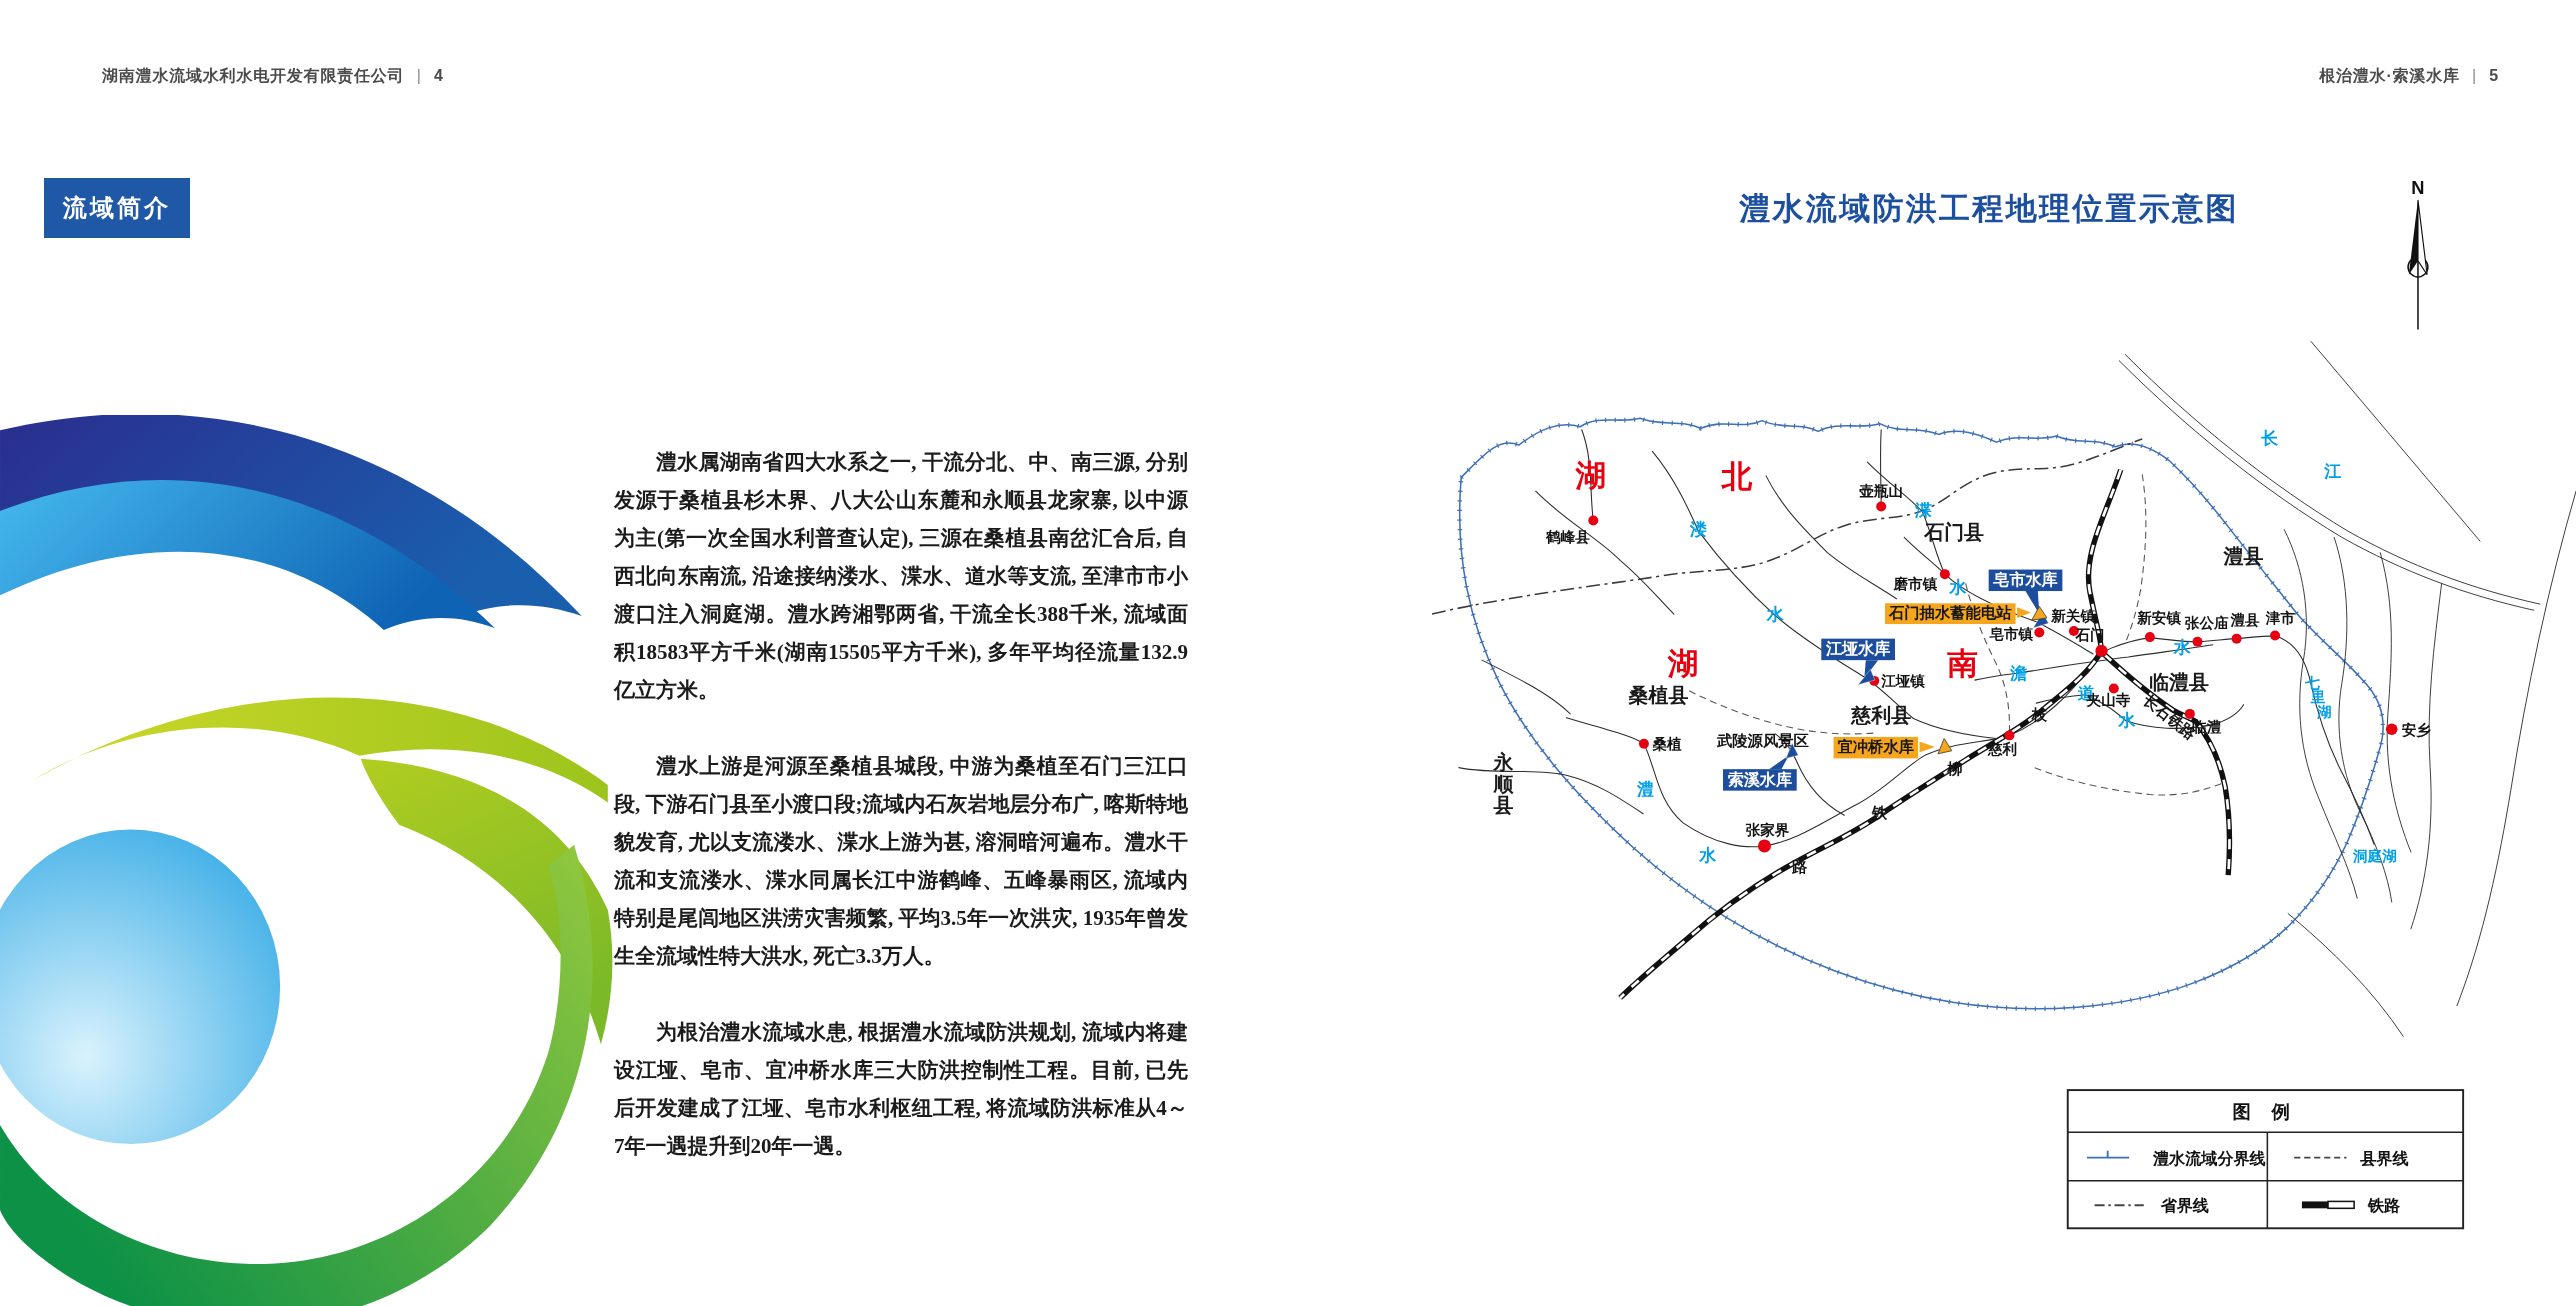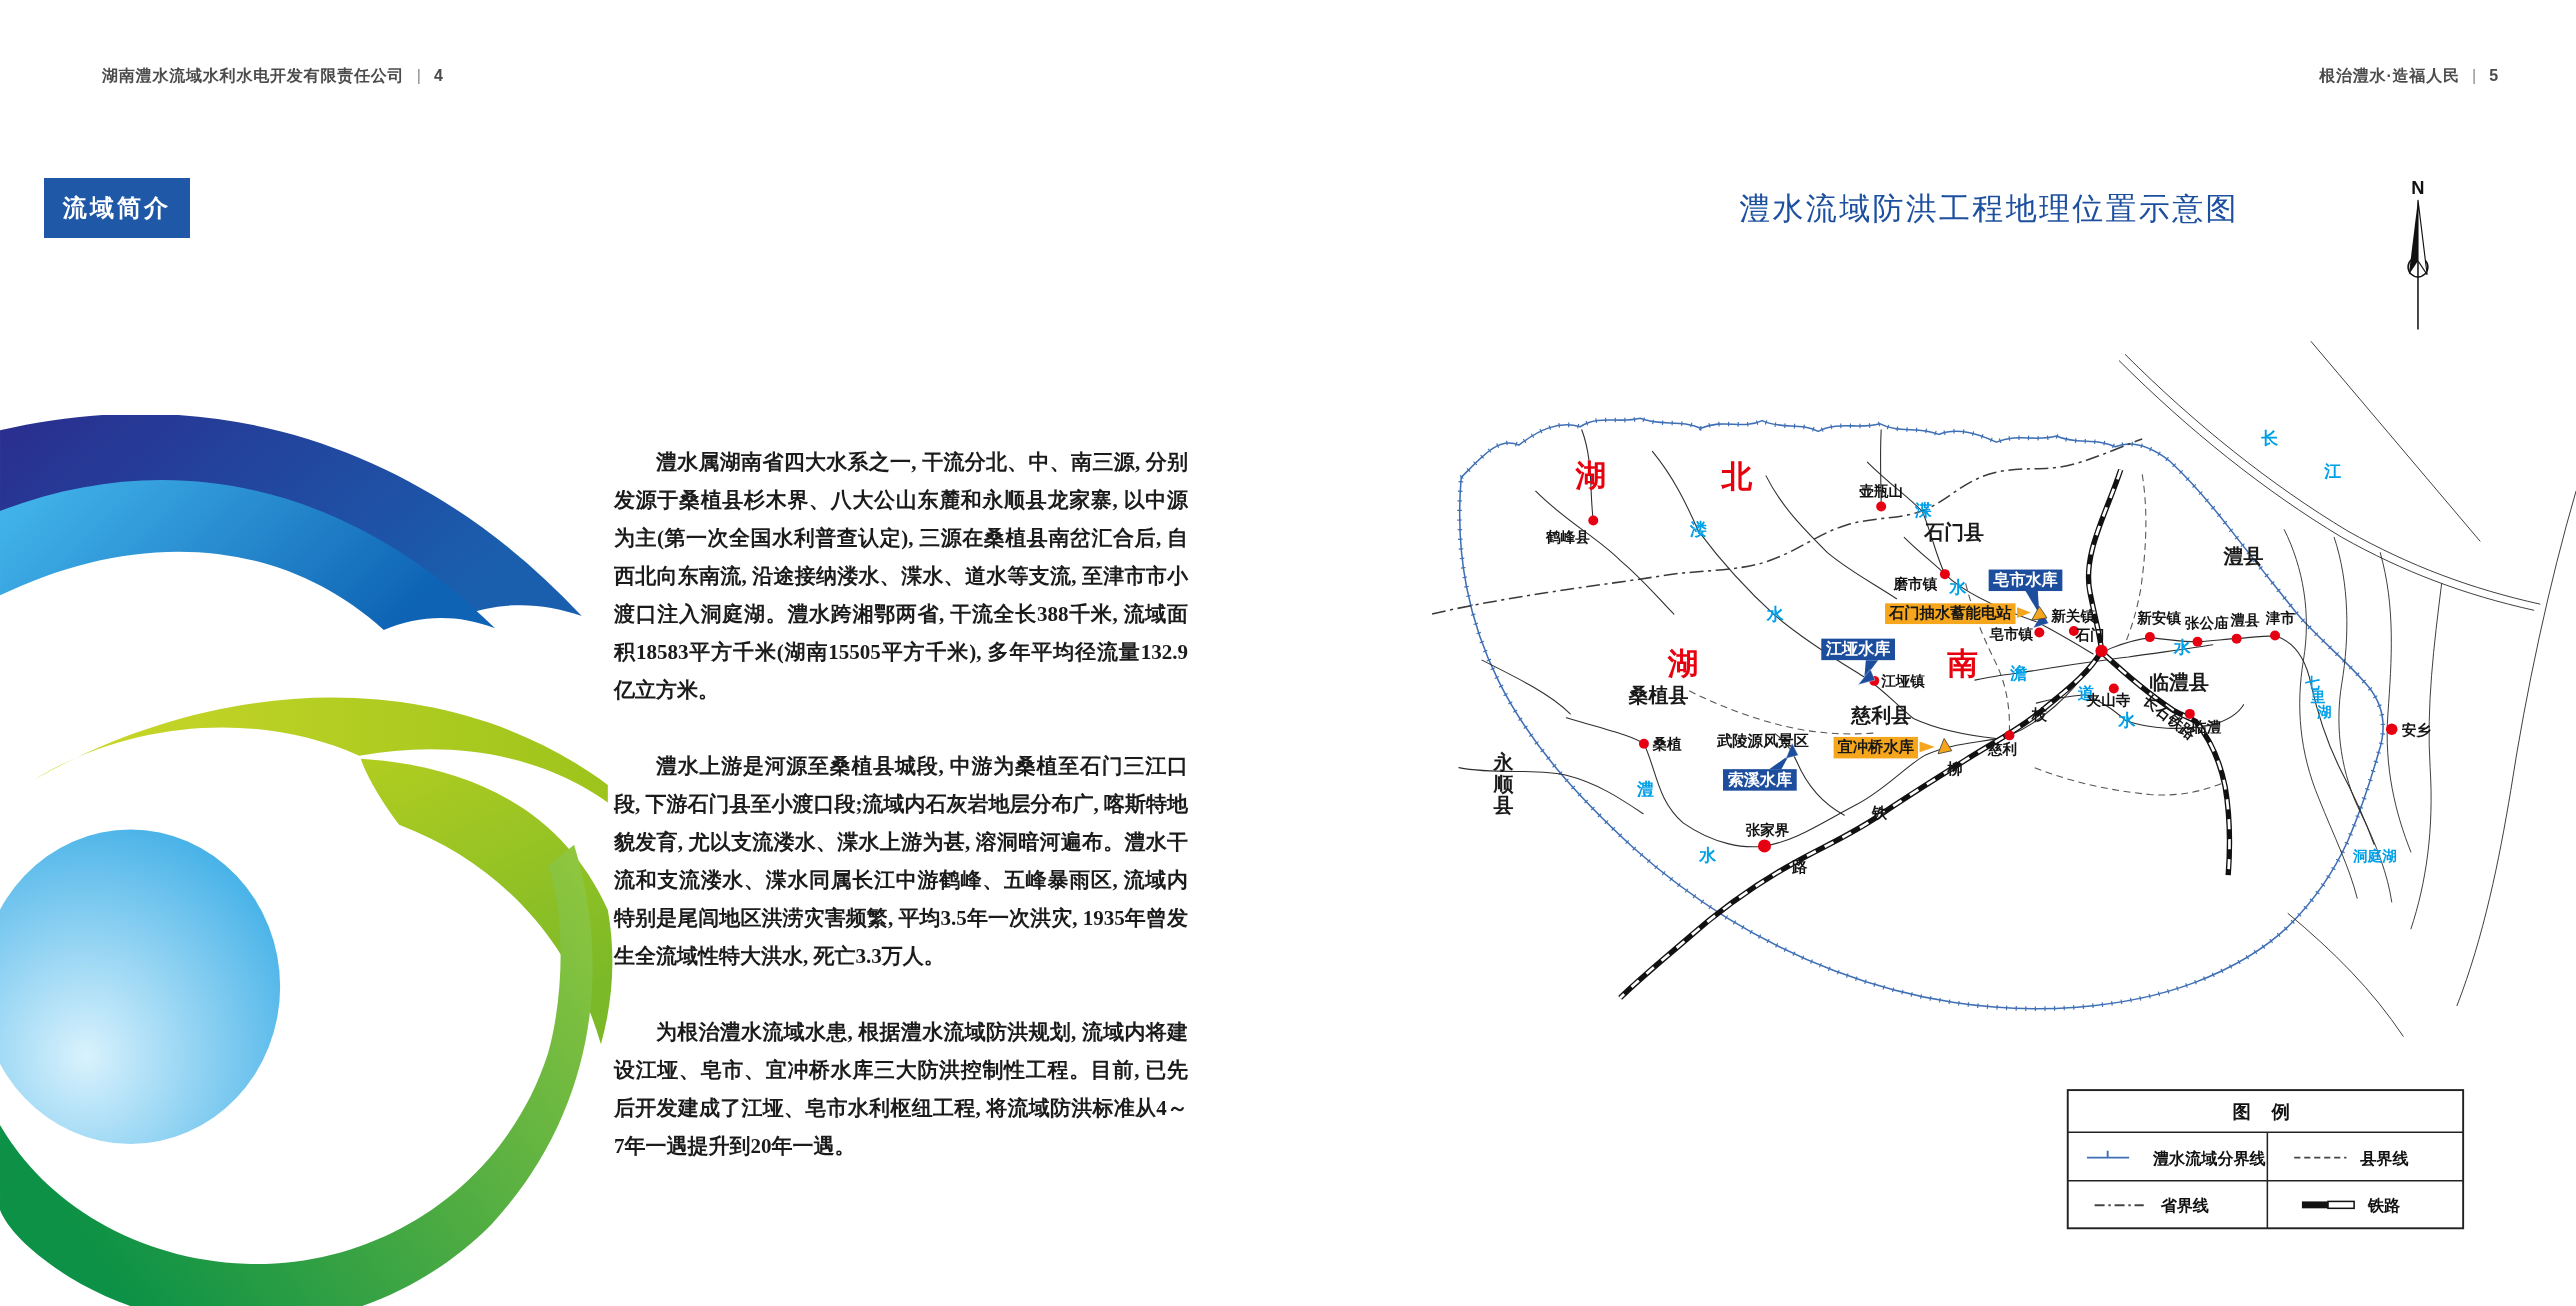--- a/index.html
+++ b/index.html
@@ -10,21 +10,21 @@
   .hdr-right{right:77px;text-align:right;}
   .hdr .sep{color:#8a8a8a;font-weight:400;margin:0 12.3px;}
   .section-badge{position:absolute;left:44px;top:178px;width:146px;height:60px;background:#1e58a6;
         color:#ffffff;font-size:24px;font-weight:700;display:flex;align-items:center;justify-content:center;
         letter-spacing:3.1px;}
   .body-text{position:absolute;left:614px;top:427px;width:574px;
         font-family:"Liberation Serif",serif;font-size:21px;line-height:38px;font-weight:700;
         color:#1b1b1b;text-align:justify;}
   .body-text p{margin:16px 0 38px 0;text-indent:2em;}
   .map-title{position:absolute;left:1682px;top:188px;width:614px;text-align:center;
-        font-size:31px;font-weight:400;color:#1c4f9e;letter-spacing:2.3px;}
+        font-size:31px;font-weight:700;color:#1c4f9e;letter-spacing:2.3px;}
   svg text{font-family:"Liberation Sans",sans-serif;}
   .t-county{font:700 26px "Liberation Sans",sans-serif;fill:#1a1a1a;}
   .t-prov{font:700 40px "Liberation Sans",sans-serif;fill:#e8000f;}
   .t-river{font:700 22px "Liberation Sans",sans-serif;fill:#00a0e9;}
   .t-lake{font:700 19px "Liberation Sans",sans-serif;fill:#00a0e9;}
   .t-rail{font:700 20px "Liberation Sans",sans-serif;fill:#141414;}
   .t-city{font:700 19px "Liberation Sans",sans-serif;fill:#141414;}
   .t-scenic{font:700 20px "Liberation Sans",sans-serif;fill:#141414;}
   .dot{fill:#e60012;}
   .river-line{fill:none;stroke:#2e2e2e;stroke-width:1.4;stroke-linecap:round;}
@@ -55,21 +55,21 @@
 </style>
 </head>
 <body>
 
 <div id="page">
 
   <div class="hdr hdr-left">
     <span>湖南澧水流域水利水电开发有限责任公司</span><span class="sep">|</span><span>4</span>
   </div>
   <div class="hdr hdr-right">
-    <span>根治澧水·造福人民</span><span class="sep">|</span><span>5</span>
+    <span>根治澧水·索溪水库</span><span class="sep">|</span><span>5</span>
   </div>
 
   <div class="section-badge">
     <span>流域简介</span>
   </div>
 
   <div class="body-text">
     <p>澧水属湖南省四大水系之一, 干流分北、中、南三源, 分别发源于桑植县杉木界、八大公山东麓和永顺县龙家寨, 以中源为主(第一次全国水利普查认定), 三源在桑植县南岔汇合后, 自西北向东南流, 沿途接纳溇水、渫水、道水等支流, 至津市市小渡口注入洞庭湖。澧水跨湘鄂两省, 干流全长388千米, 流域面积18583平方千米(湖南15505平方千米), 多年平均径流量132.9亿立方米。</p>
     <p>澧水上游是河源至桑植县城段, 中游为桑植至石门三江口段, 下游石门县至小渡口段;流域内石灰岩地层分布广, 喀斯特地貌发育, 尤以支流溇水、渫水上游为甚, 溶洞暗河遍布。澧水干流和支流溇水、渫水同属长江中游鹤峰、五峰暴雨区, 流域内特别是尾闾地区洪涝灾害频繁, 平均3.5年一次洪灾, 1935年曾发生全流域性特大洪水, 死亡3.3万人。</p>
     <p>为根治澧水流域水患, 根据澧水流域防洪规划, 流域内将建设江垭、皂市、宜冲桥水库三大防洪控制性工程。目前, 已先后开发建成了江垭、皂市水利枢纽工程, 将流域防洪标准从4～7年一遇提升到20年一遇。</p>

